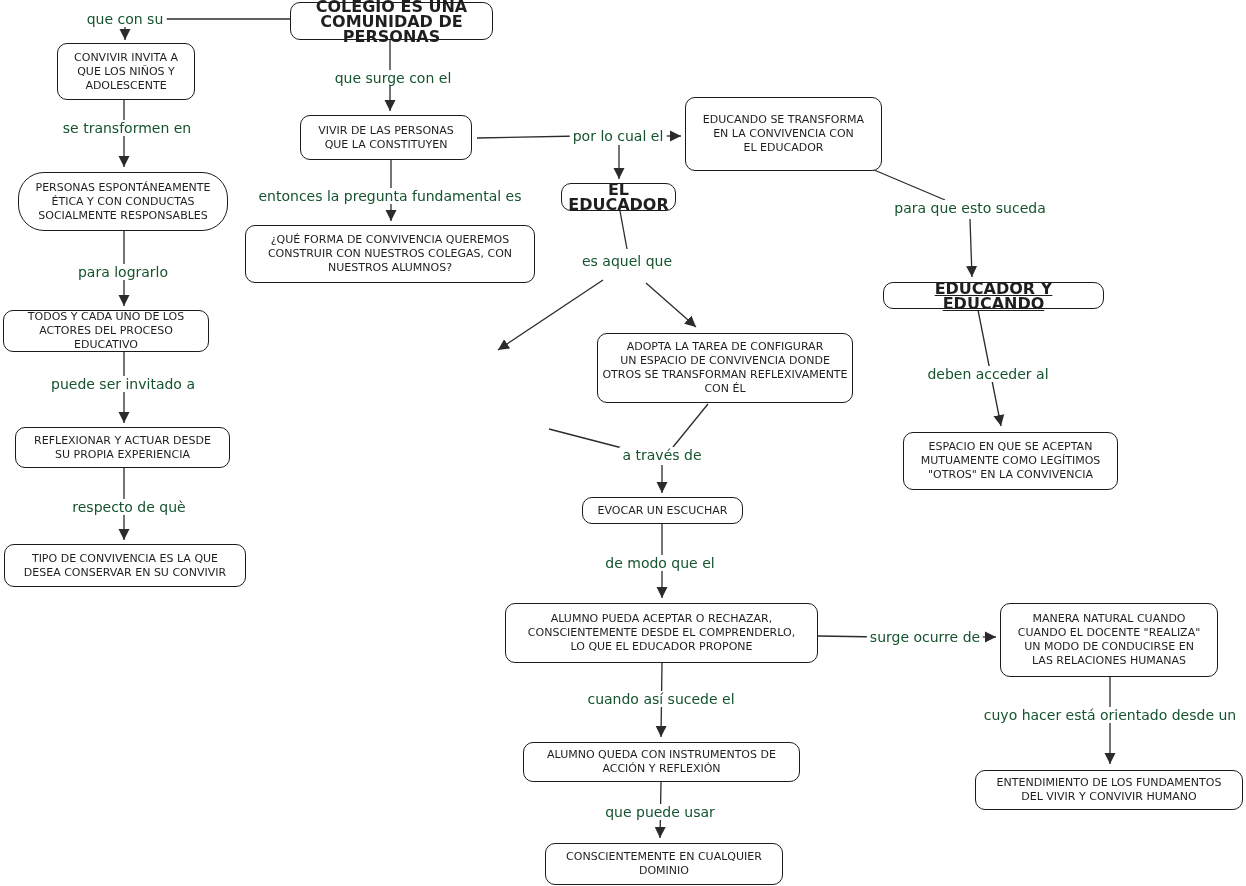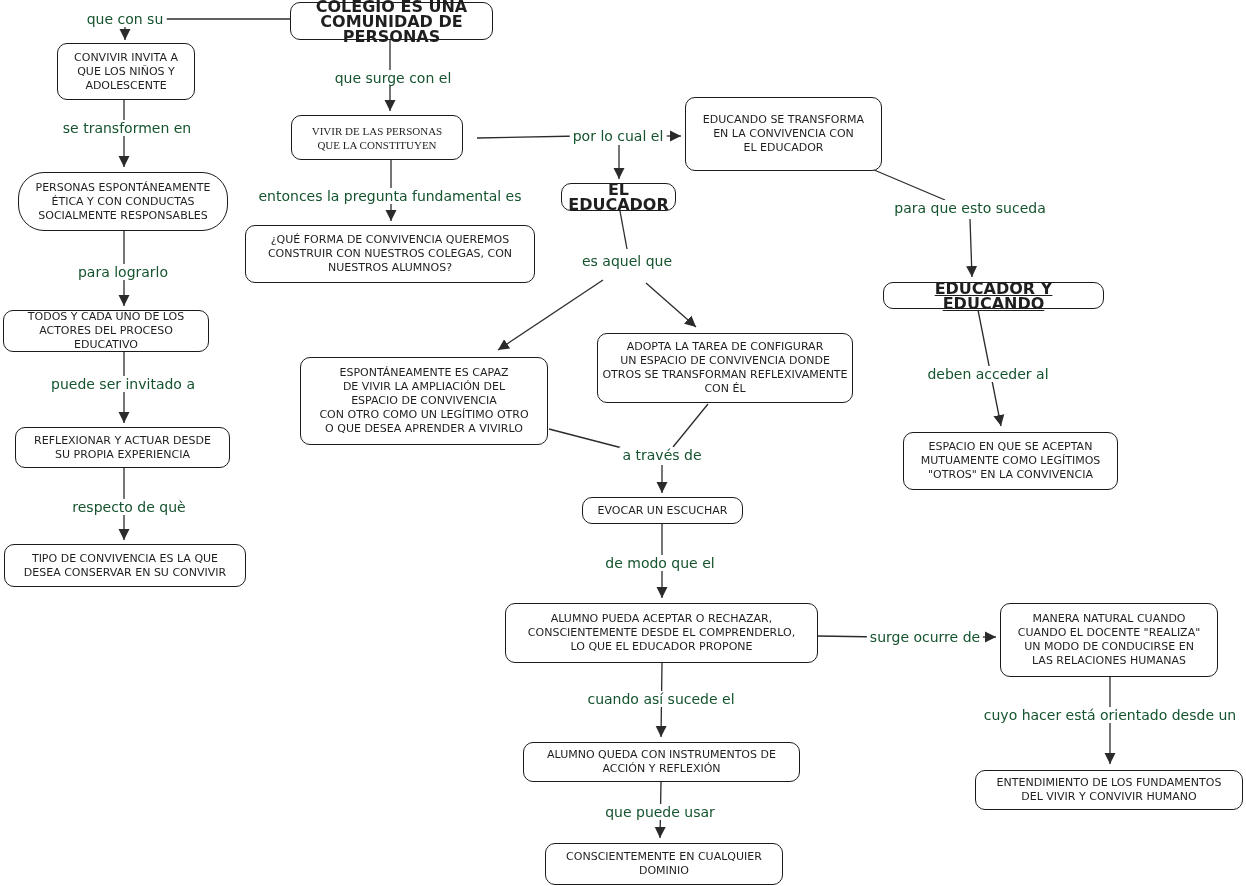--- a/index.html
+++ b/index.html
@@ -88,35 +88,30 @@
 ADOLESCENTE</div>
   <div class="node" style="left:18px;top:172px;width:210px;height:59px;border-radius:26px;">PERSONAS ESPONTÁNEAMENTE
 ÉTICA Y CON CONDUCTAS
 SOCIALMENTE RESPONSABLES</div>
   <div class="node" style="left:3px;top:310px;width:206px;height:42px;">TODOS Y CADA UNO DE LOS
 ACTORES DEL PROCESO EDUCATIVO</div>
   <div class="node" style="left:15px;top:427px;width:215px;height:41px;">REFLEXIONAR Y ACTUAR DESDE
 SU PROPIA EXPERIENCIA</div>
   <div class="node" style="left:4px;top:544px;width:242px;height:43px;">TIPO DE CONVIVENCIA ES LA QUE
 DESEA CONSERVAR EN SU CONVIVIR</div>
-  <div class="node" style="left:291px;top:115px;width:172px;height:45px;font-family:Liberation Serif, serif;">VIVIR DE LAS PERSONAS
+  <div class="node" style="left:300px;top:115px;width:172px;height:45px;">VIVIR DE LAS PERSONAS
 QUE LA CONSTITUYEN</div>
   <div class="node" style="left:245px;top:225px;width:290px;height:58px;">¿QUÉ FORMA DE CONVIVENCIA QUEREMOS
 CONSTRUIR CON NUESTROS COLEGAS, CON
 NUESTROS ALUMNOS?</div>
   <div class="node" style="left:685px;top:97px;width:197px;height:74px;">EDUCANDO SE TRANSFORMA
 EN LA CONVIVENCIA CON
 EL EDUCADOR</div>
   <div class="node bold" style="left:561px;top:183px;width:115px;height:28px;">EL EDUCADOR</div>
   <div class="node bold" style="left:883px;top:282px;width:221px;height:27px;text-decoration:underline;">EDUCADOR Y EDUCANDO</div>
-  <div class="node" style="left:300px;top:357px;width:248px;height:88px;">ESPONTÁNEAMENTE ES CAPAZ
-DE VIVIR LA AMPLIACIÓN DEL
-ESPACIO DE CONVIVENCIA
-CON OTRO COMO UN LEGÍTIMO OTRO
-O QUE DESEA APRENDER A VIVIRLO</div>
   <div class="node" style="left:597px;top:333px;width:256px;height:70px;">ADOPTA LA TAREA DE CONFIGURAR
 UN ESPACIO DE CONVIVENCIA DONDE
 OTROS SE TRANSFORMAN REFLEXIVAMENTE
 CON ÉL</div>
   <div class="node" style="left:903px;top:432px;width:215px;height:58px;">ESPACIO EN QUE SE ACEPTAN
 MUTUAMENTE COMO LEGÍTIMOS
 "OTROS" EN LA CONVIVENCIA</div>
   <div class="node" style="left:582px;top:497px;width:161px;height:27px;">EVOCAR UN ESCUCHAR</div>
   <div class="node" style="left:505px;top:603px;width:313px;height:60px;">ALUMNO PUEDA ACEPTAR O RECHAZAR,
 CONSCIENTEMENTE DESDE EL COMPRENDERLO,

